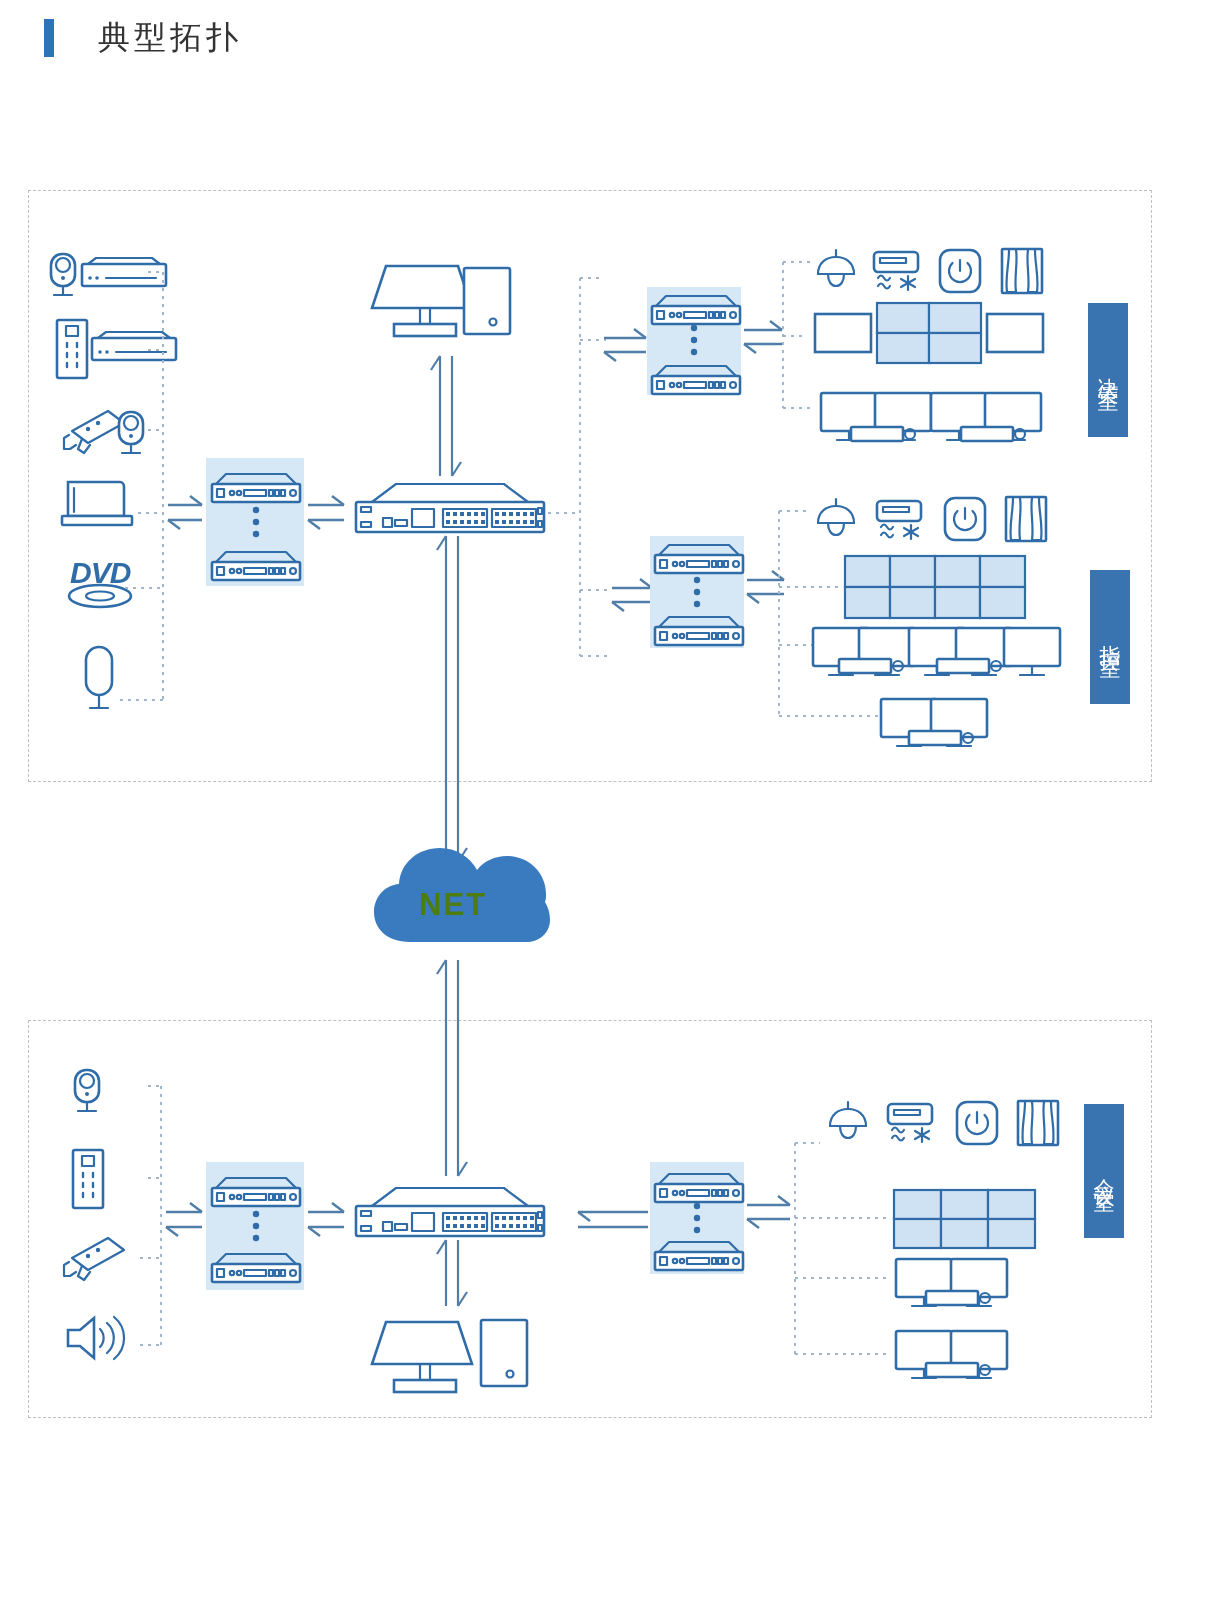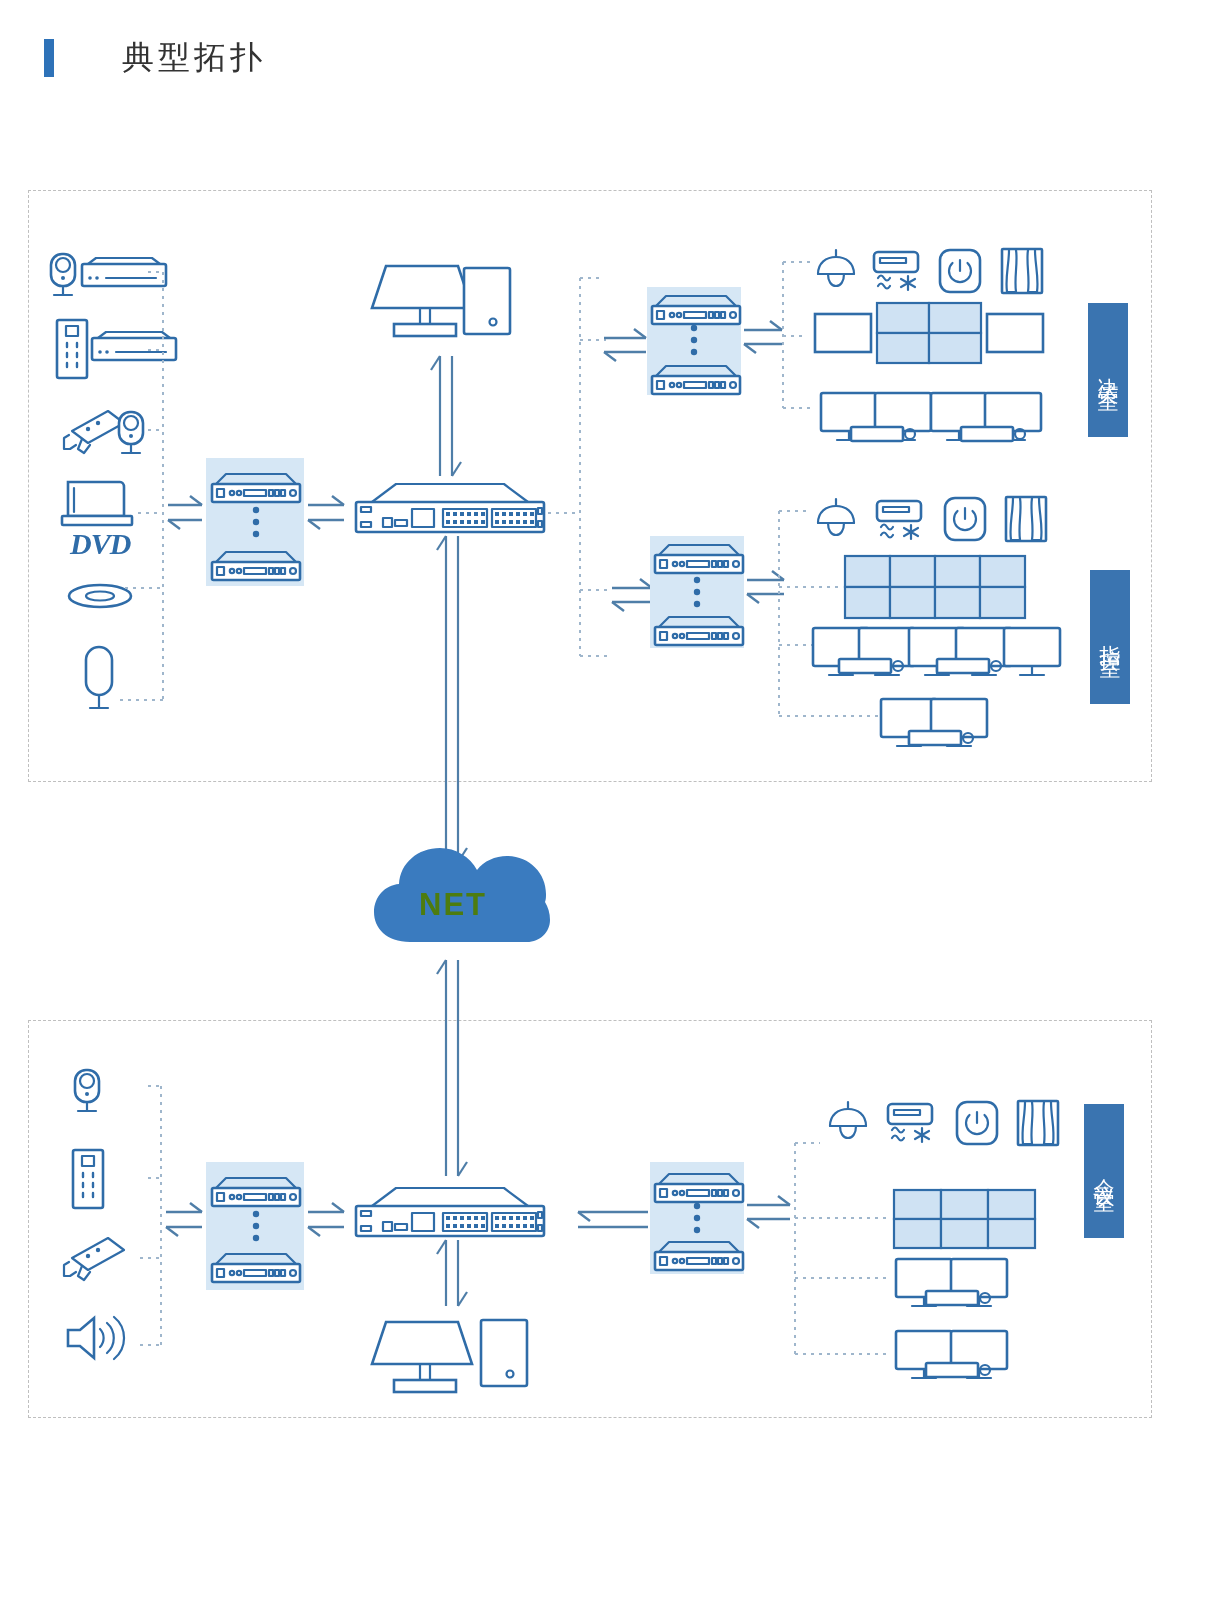--- a/index.html
+++ b/index.html
@@ -5,21 +5,21 @@
   * { box-sizing: border-box; margin: 0; padding: 0; }
   html, body {
     width: 1208px; height: 1600px;
     background: #ffffff;
     font-family: "Liberation Sans", "DejaVu Sans", sans-serif;
     overflow: hidden;
   }
   #root { position: relative; width: 1208px; height: 1600px; }
 
   
-  .title-row { position: absolute; left: 44px; top: 36px; display: flex; align-items: center; gap: 68px; }
+  .title-row { position: absolute; left: 44px; top: 16px; display: flex; align-items: center; gap: 44px; }
   .title-bar { width: 10px; height: 38px; background: #2e72b8; }
   .title-text { font-size: 32px; color: #333333; letter-spacing: 4px; font-weight: 500; }
 
   
   .section { position: absolute; border: 1px dashed #bfbfbf; }
   #section-top    { left: 28px;  top: 190px;  width: 1124px; height: 592px; }
   #section-bottom { left: 28px;  top: 1020px; width: 1124px; height: 398px; }
 
   
   .abs { position: absolute; }
@@ -603,21 +603,21 @@
         <use href="#g-monitor"></use>
       </g>
     <g transform="translate(950,1330)">
         <use href="#g-monitor"></use>
       </g>
     <g transform="translate(925,1362)">
         <use href="#g-keyboard"></use>
       </g>
   </svg>
 
-  <div class="abs" style="left:70px; top:527px; font-family:Liberation Serif, serif; font-style:italic; font-weight:bold; font-size:30px; color:#2f6ca8; letter-spacing:-1px;">DVD</div>
+  <div class="abs" style="left:70px; top:556px; font-family:Liberation Sans, sans-serif; font-style:italic; font-weight:bold; font-size:30px; color:#2f6ca8; letter-spacing:-1px;">DVD</div>
 
   <div class="net-label" style="left:419px; top:887px;">NET</div>
 
   <div class="room-badge" style="left:1088px; top:303px; width:40px; height:134px;">决策室</div>
   <div class="room-badge" style="left:1090px; top:570px; width:40px; height:134px;">指控室</div>
   <div class="room-badge" style="left:1084px; top:1104px; width:40px; height:134px;">会议室</div>
 
 </div>
 
 </body></html>

